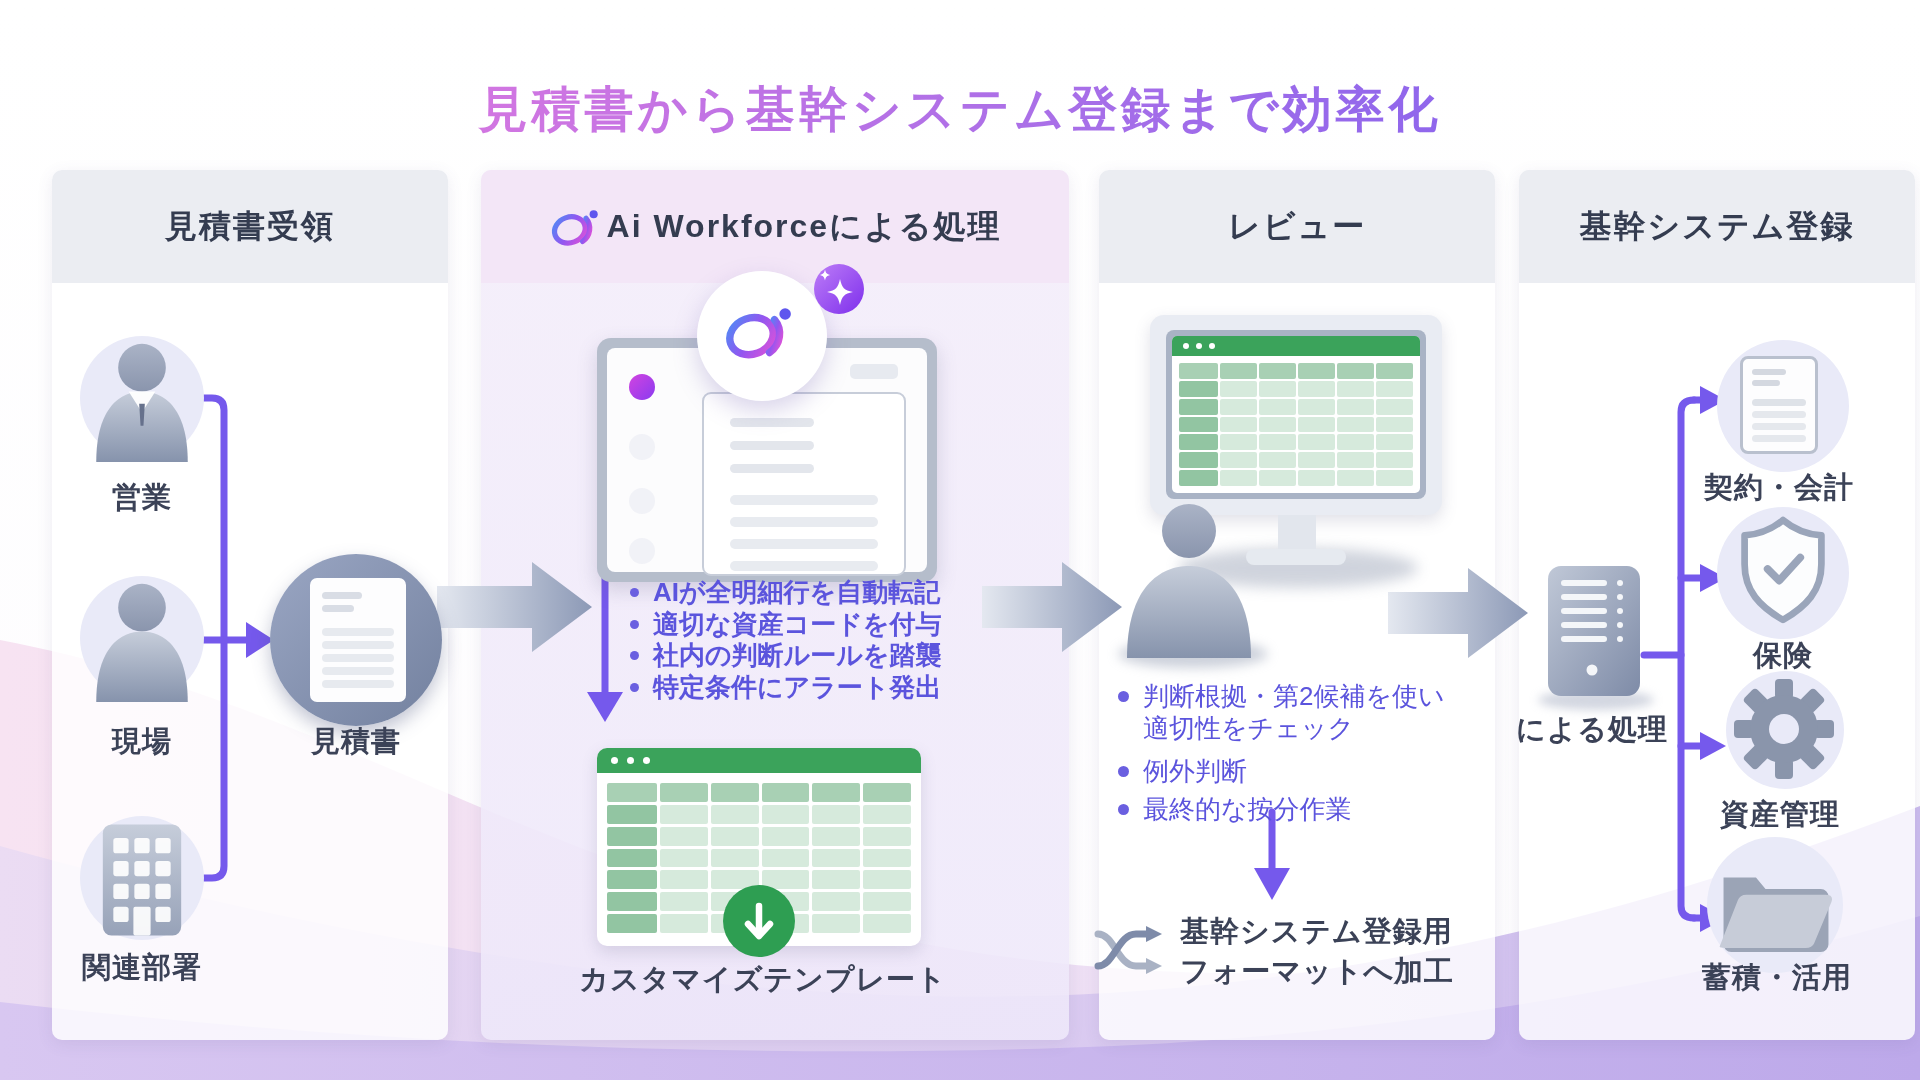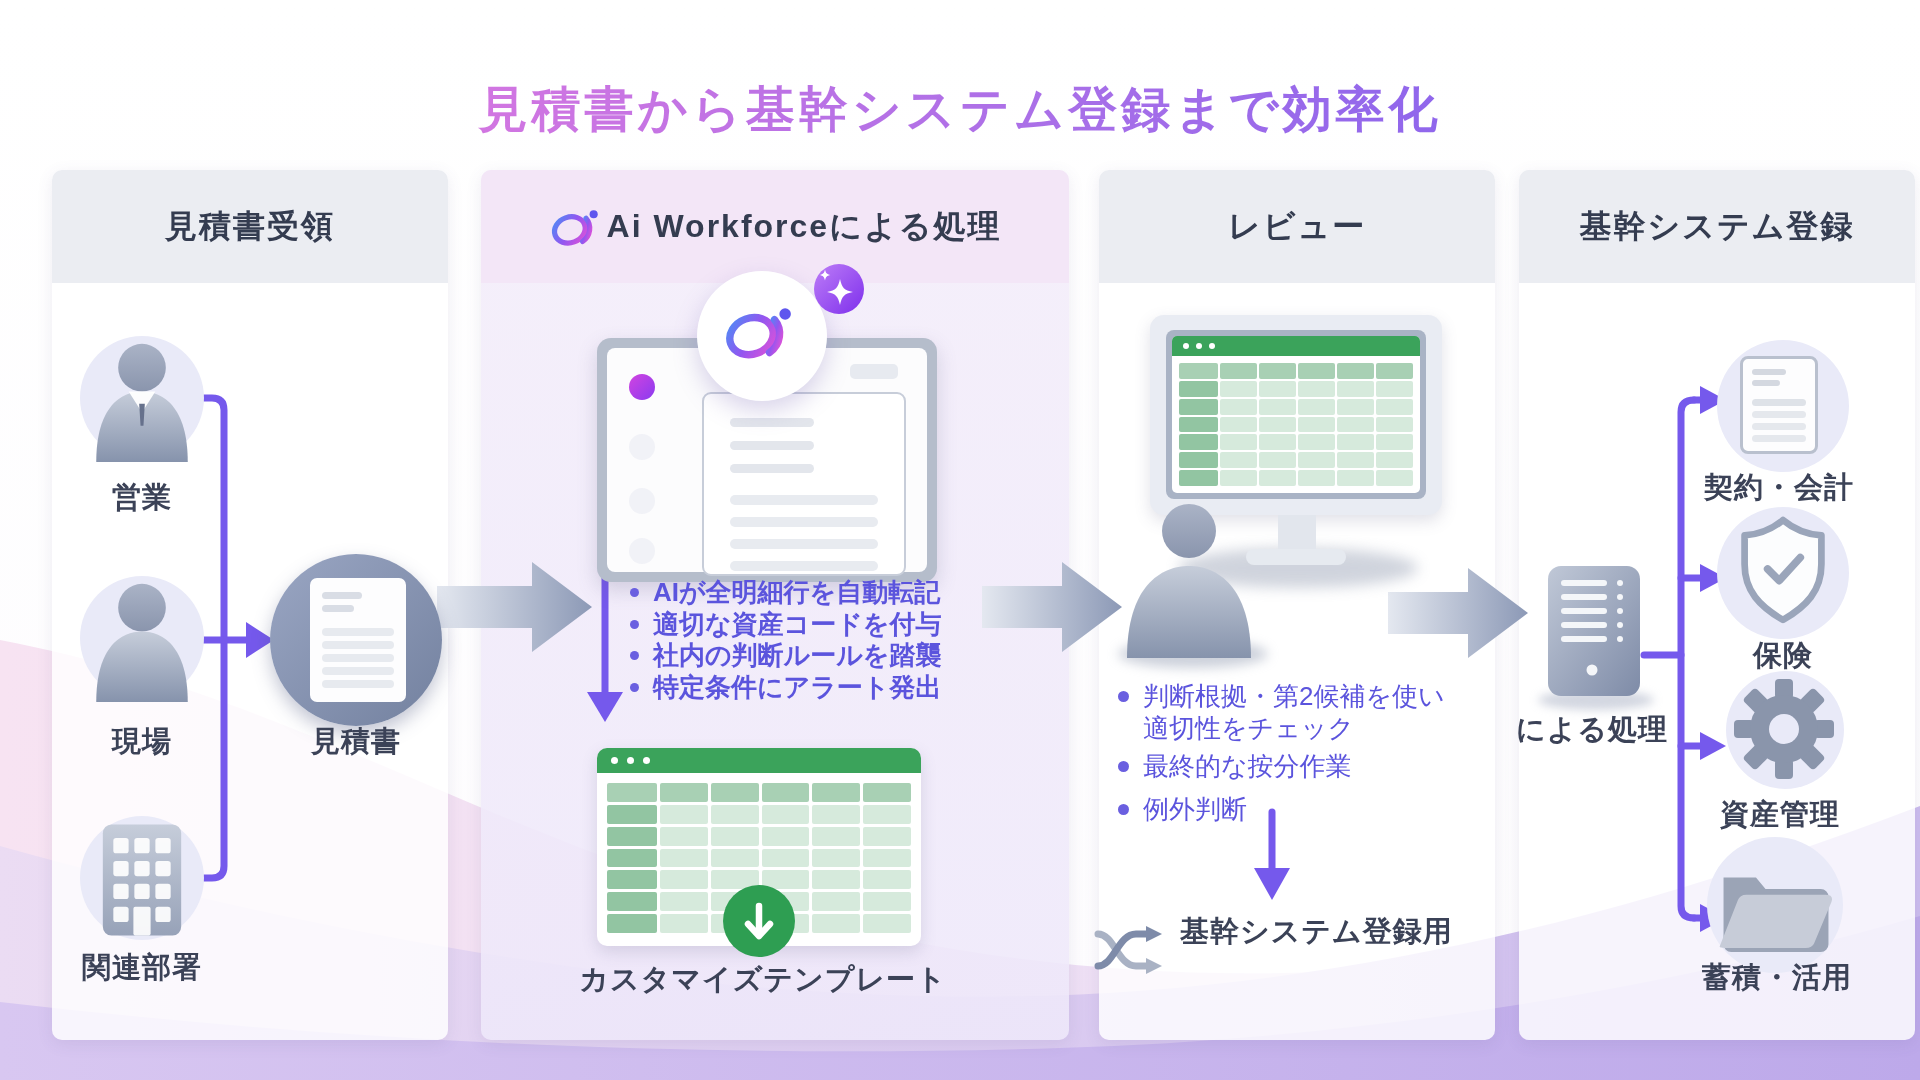--- a/index.html
+++ b/index.html
@@ -376,39 +376,40 @@
   <svg style="position:absolute;left:1120px;top:500px;" width="138" height="160" viewBox="-69 -80 138 160">
     <circle cx="0" cy="-49" r="27" fill="url(#ph1)"></circle>
     <path d="M-62,78 C-62,6 -28,-14 0,-14 C28,-14 62,6 62,78 Z" fill="url(#pb1)"></path>
   </svg>
 
   <div style="position:absolute;left:1118px;top:680px;">
     <div class="rbullet">
         <span class="dot"></span>
       <span><span>判断根拠・第2候補を使い</span><br><span>適切性をチェック</span></span>
     </div>
+    <div class="rbullet" style="margin-top:11px;">
+        <span class="dot"></span>
+        <span>例外判断</span>
+      </div>
     <div class="rbullet" style="margin-top:6px;">
         <span class="dot"></span>
         <span>最終的な按分作業</span>
-      </div>
-    <div class="rbullet" style="margin-top:11px;">
-        <span class="dot"></span>
-        <span>例外判断</span>
       </div>
   </div>
 
   <svg style="position:absolute;left:1092px;top:914px;" width="80" height="70" viewBox="0 0 80 70">
     <g fill="none" stroke-width="7" stroke-linecap="round">
       <path d="M6,20 C22,20 26,52 44,52 H54" stroke="#A9B2C4"></path>
       <path d="M6,52 C22,52 26,20 44,20 H54" stroke="#7E8BA9"></path>
     </g>
     <polygon points="54,12 70,20 54,28" fill="#7E8BA9"></polygon>
     <polygon points="54,44 70,52 54,60" fill="#A9B2C4"></polygon>
   </svg>
   <div class="olabel" style="left:1180px;top:912px;">基幹システム登録用</div>
+  <div class="olabel" style="left:1180px;top:952px;">フォーマットへ加工</div>
 
   <div style="position:absolute;left:1538px;top:690px;width:116px;height:20px;border-radius:50%;background:#A6AEC2;opacity:.5;filter:blur(5px);"></div>
   <svg style="position:absolute;left:1548px;top:566px;" width="92" height="130" viewBox="0 0 92 130">
     <defs>
         <linearGradient id="srv" x1="0" y1="0" x2="1" y2="1">
           <stop offset="0" stop-color="#C0C8D7"></stop>
           <stop offset="1" stop-color="#7E8BA7"></stop>
         </linearGradient>
       </defs>
     <rect x="0" y="0" width="92" height="130" rx="13" fill="url(#srv)"></rect>

